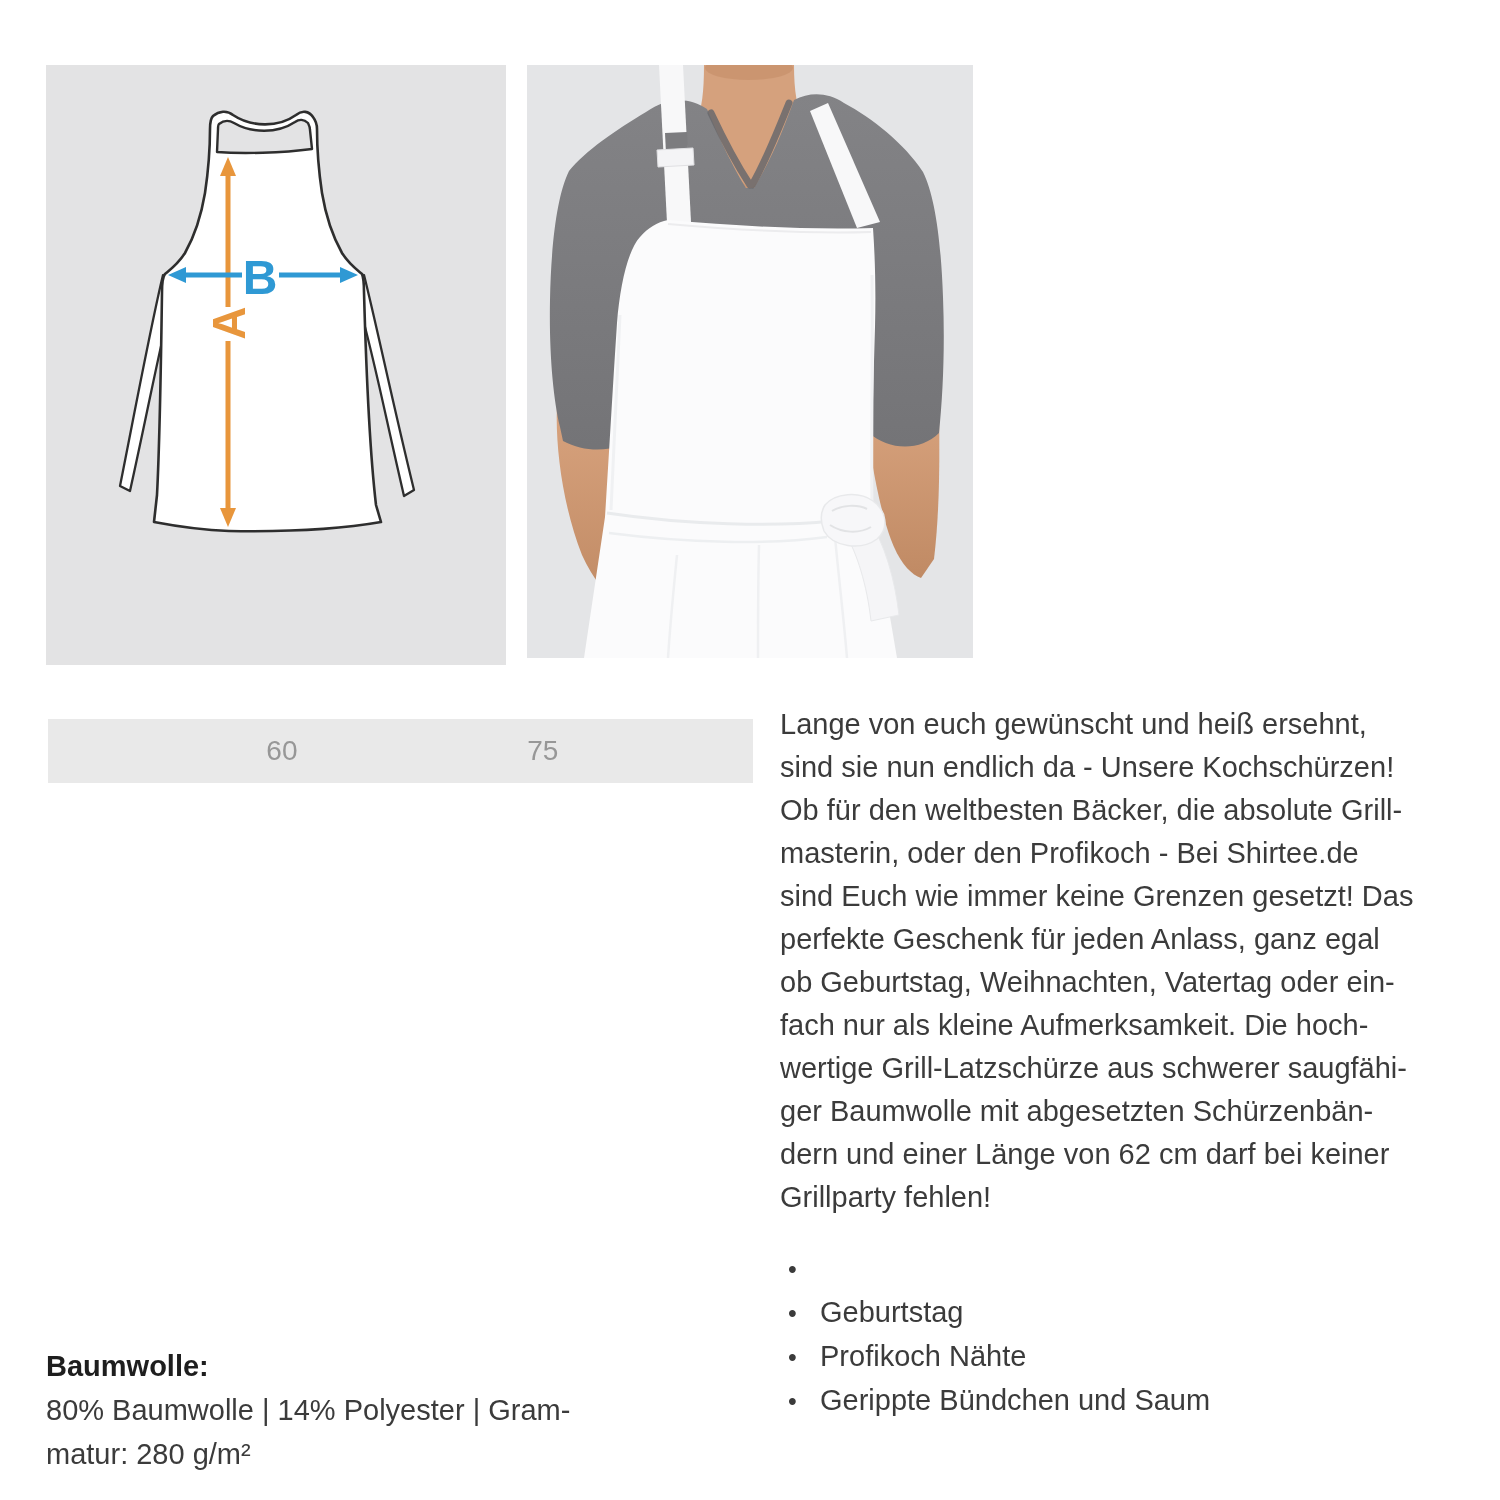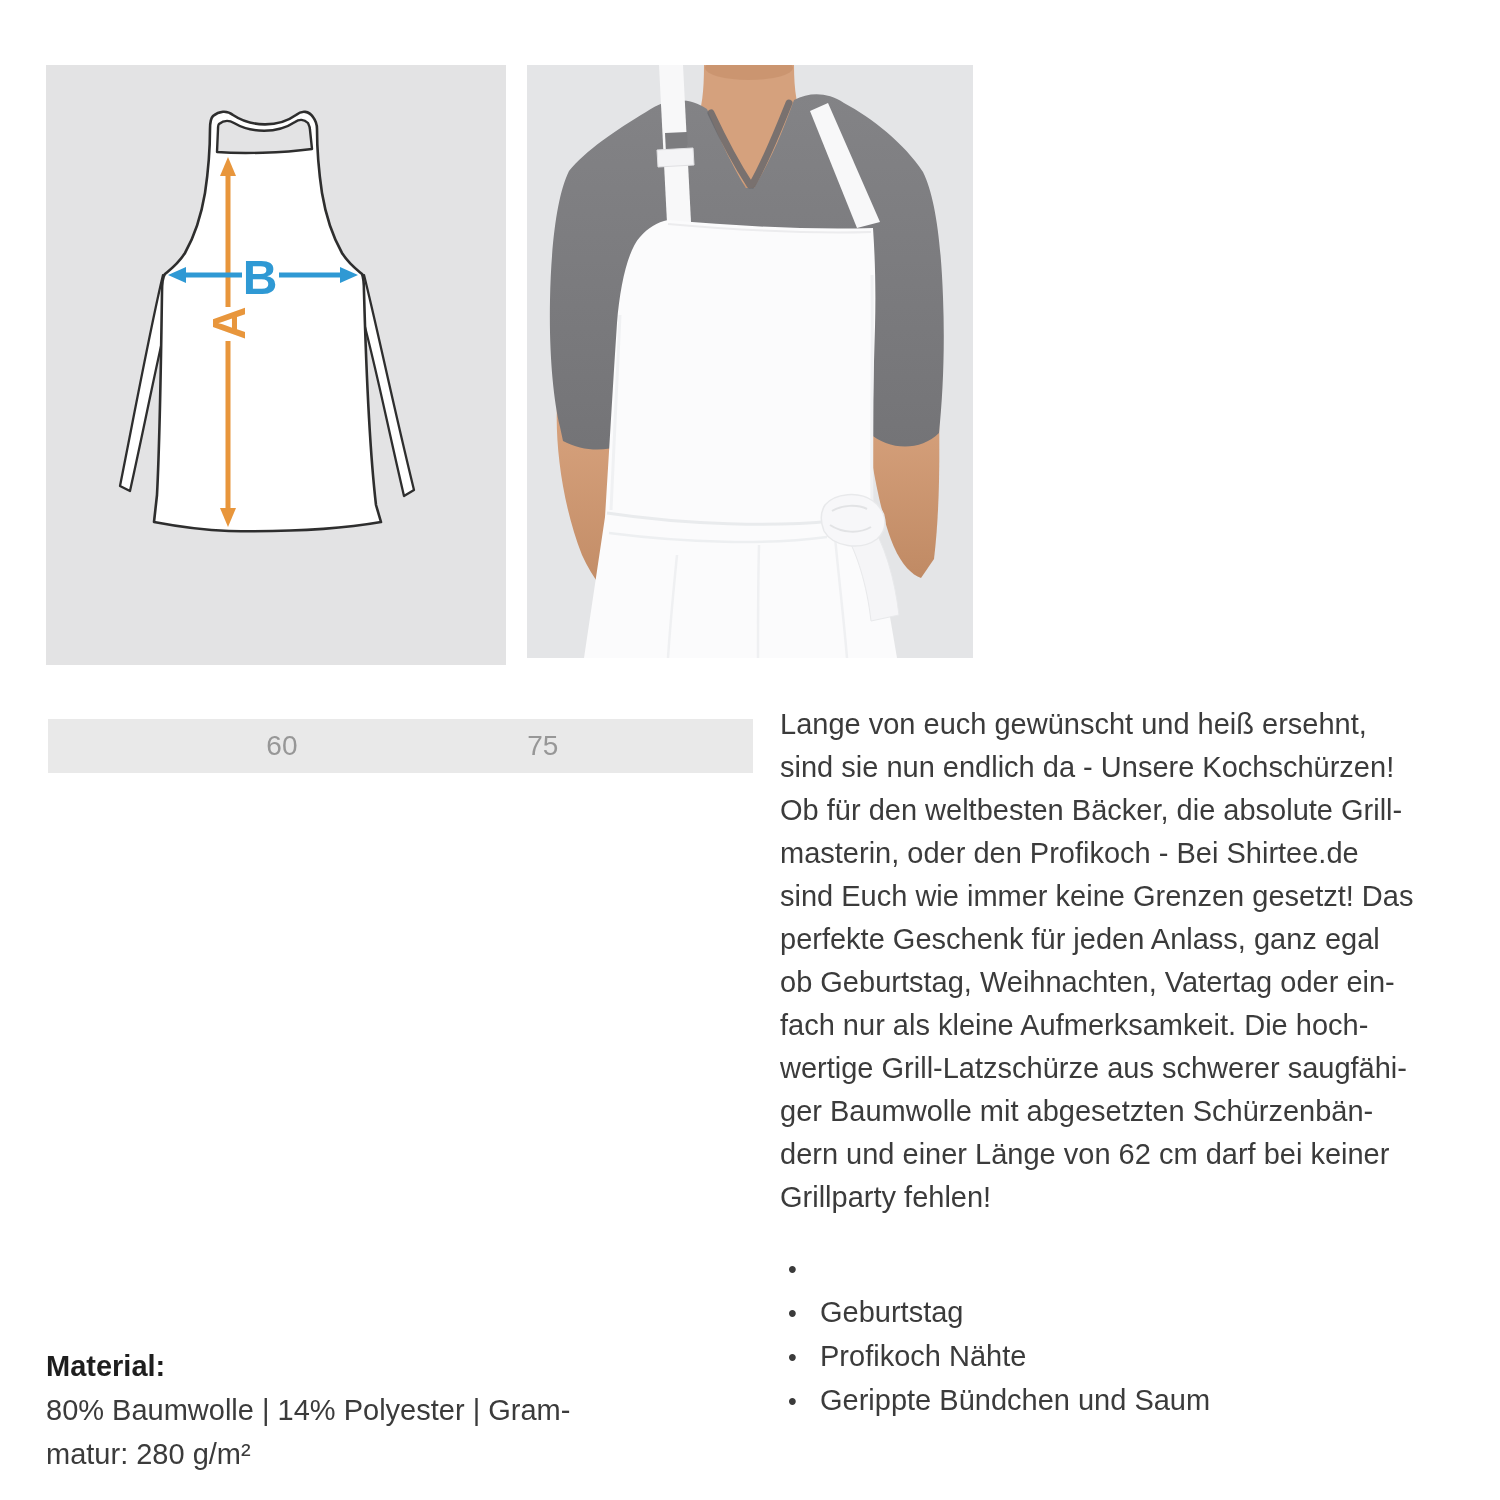--- a/index.html
+++ b/index.html
@@ -16,21 +16,21 @@
   #photo-panel   { left: 527px; top: 65px; width: 446px; height: 593px; background: #e4e5e7; }
   #diagram-panel svg, #photo-panel svg { display: block; width: 100%; height: 100%; }
 
   
   #size-table {
     position: absolute; left: 48px; top: 717px; width: 705px;
     font-size: 28px; color: #9b9b9b;
   }
   .t-row { display: grid; grid-template-columns: 27% 37% 36%; align-items: center; }
   .t-head { background: #f6f6f6; height: 46px; }
-  .t-data { background: #e9e9e9; height: 54px; margin-top: 2px; color: #979797; }
+  .t-data { background: #e9e9e9; height: 64px; margin-top: 2px; color: #979797; }
   .t-cell { padding-left: 28px; white-space: nowrap; }
 
   
   #description-block {
     position: absolute; left: 780px; top: 703px; width: 700px;
   }
   #description-paragraph {
     font-size: 29px; line-height: 43px; white-space: pre-line; margin: 0;
     color: #3b3b3b;
   }
@@ -226,19 +226,19 @@
       <span>Profikoch Nähte</span>
     </li>
     <li>
       <span class="bullet-marker">•</span>
       <span>Gerippte Bündchen und Saum</span>
     </li>
   </ul>
 </div>
 
 <div id="material-block">
-  <strong>Material:</strong>
+  <strong>Baumwolle:</strong>
   <span>80% Baumwolle | 14% Polyester | Gram-
 matur: 280 g/m²</span>
   <br>
   
   
 </div>
 
 </body></html>

